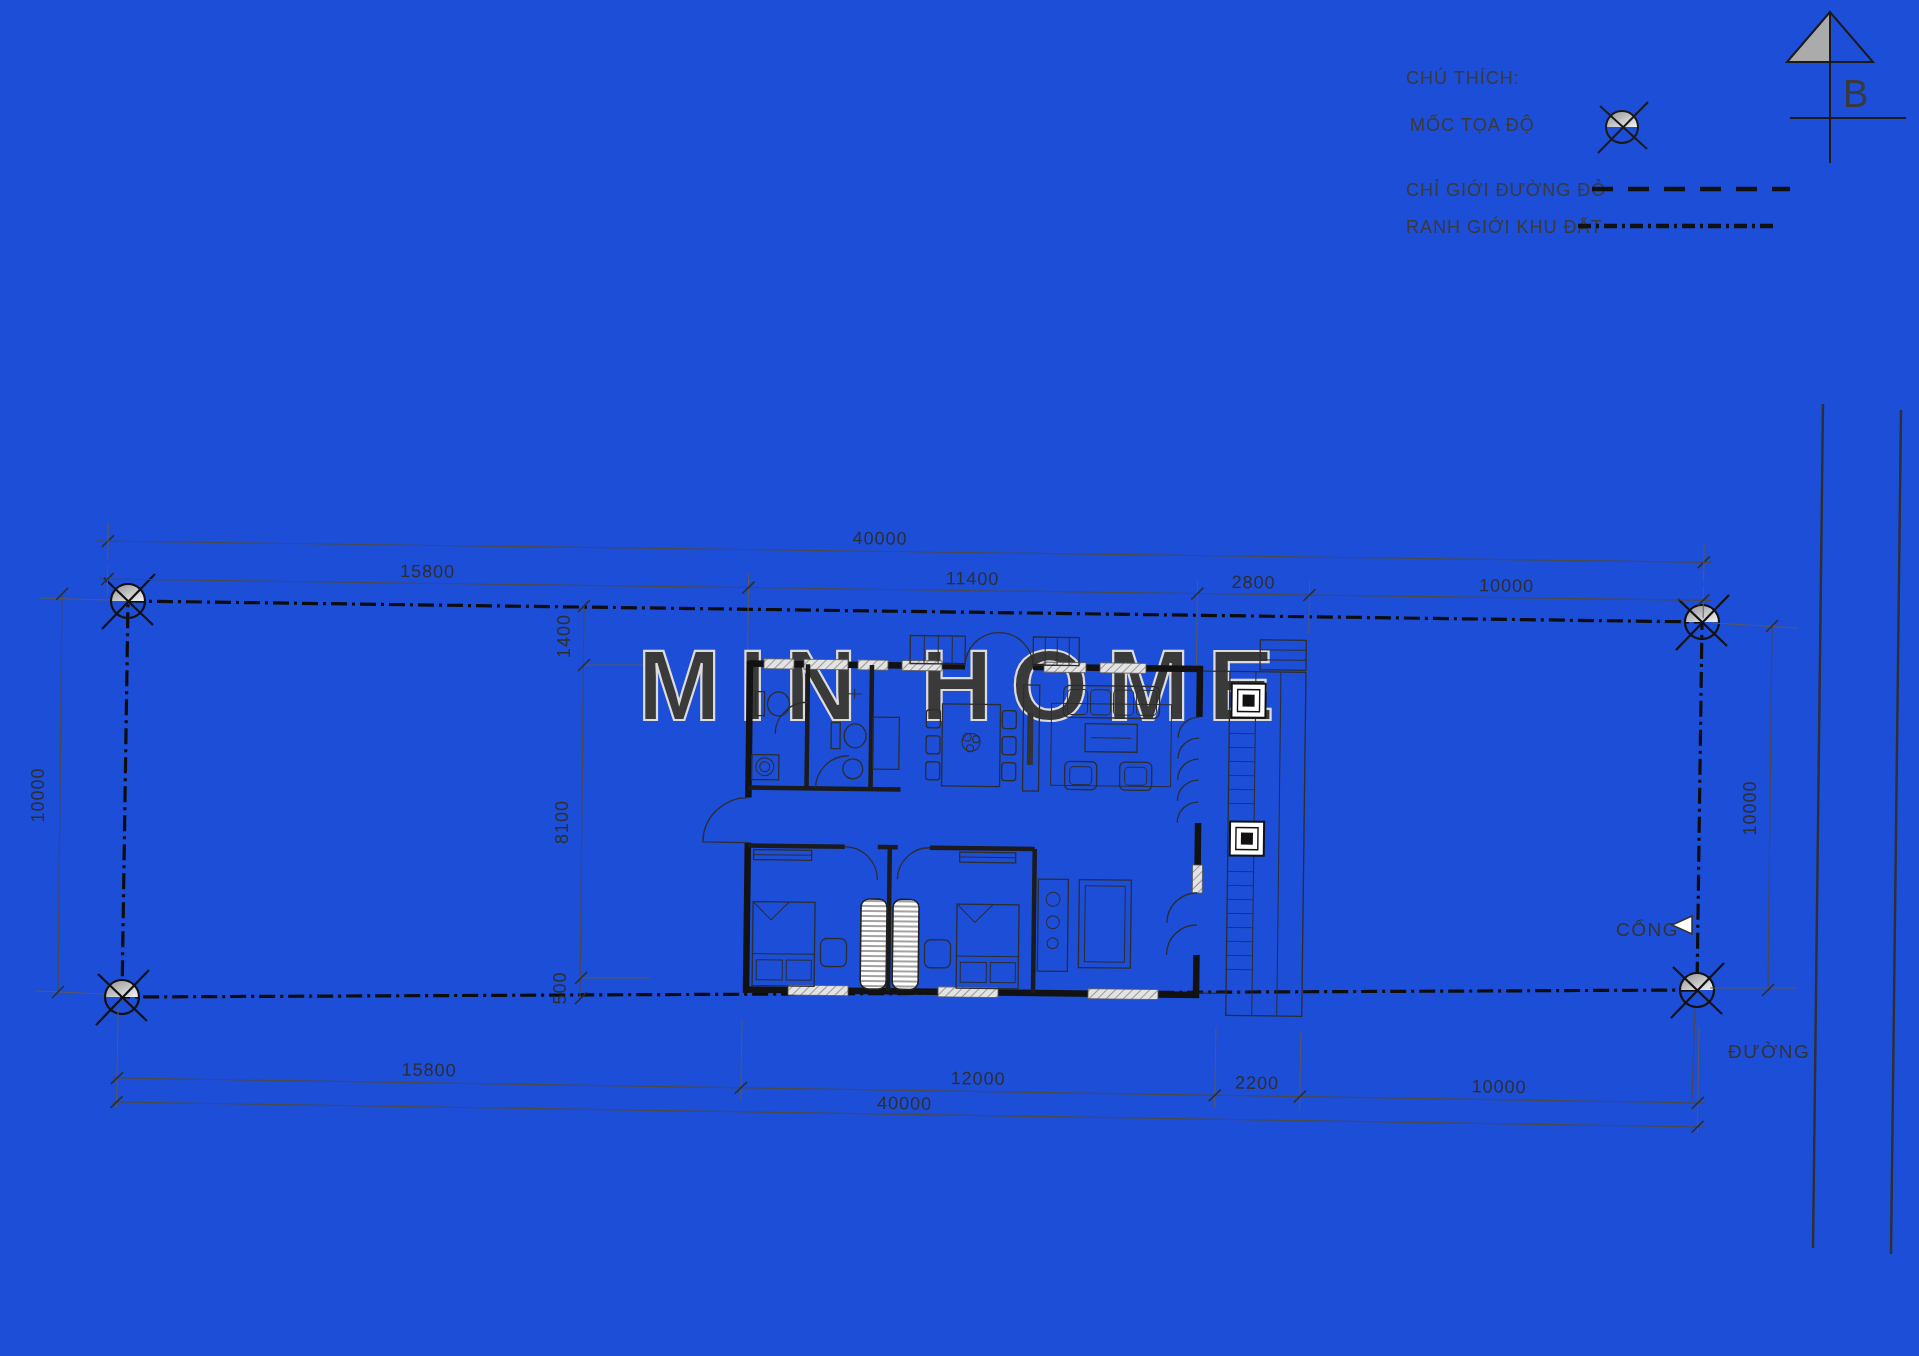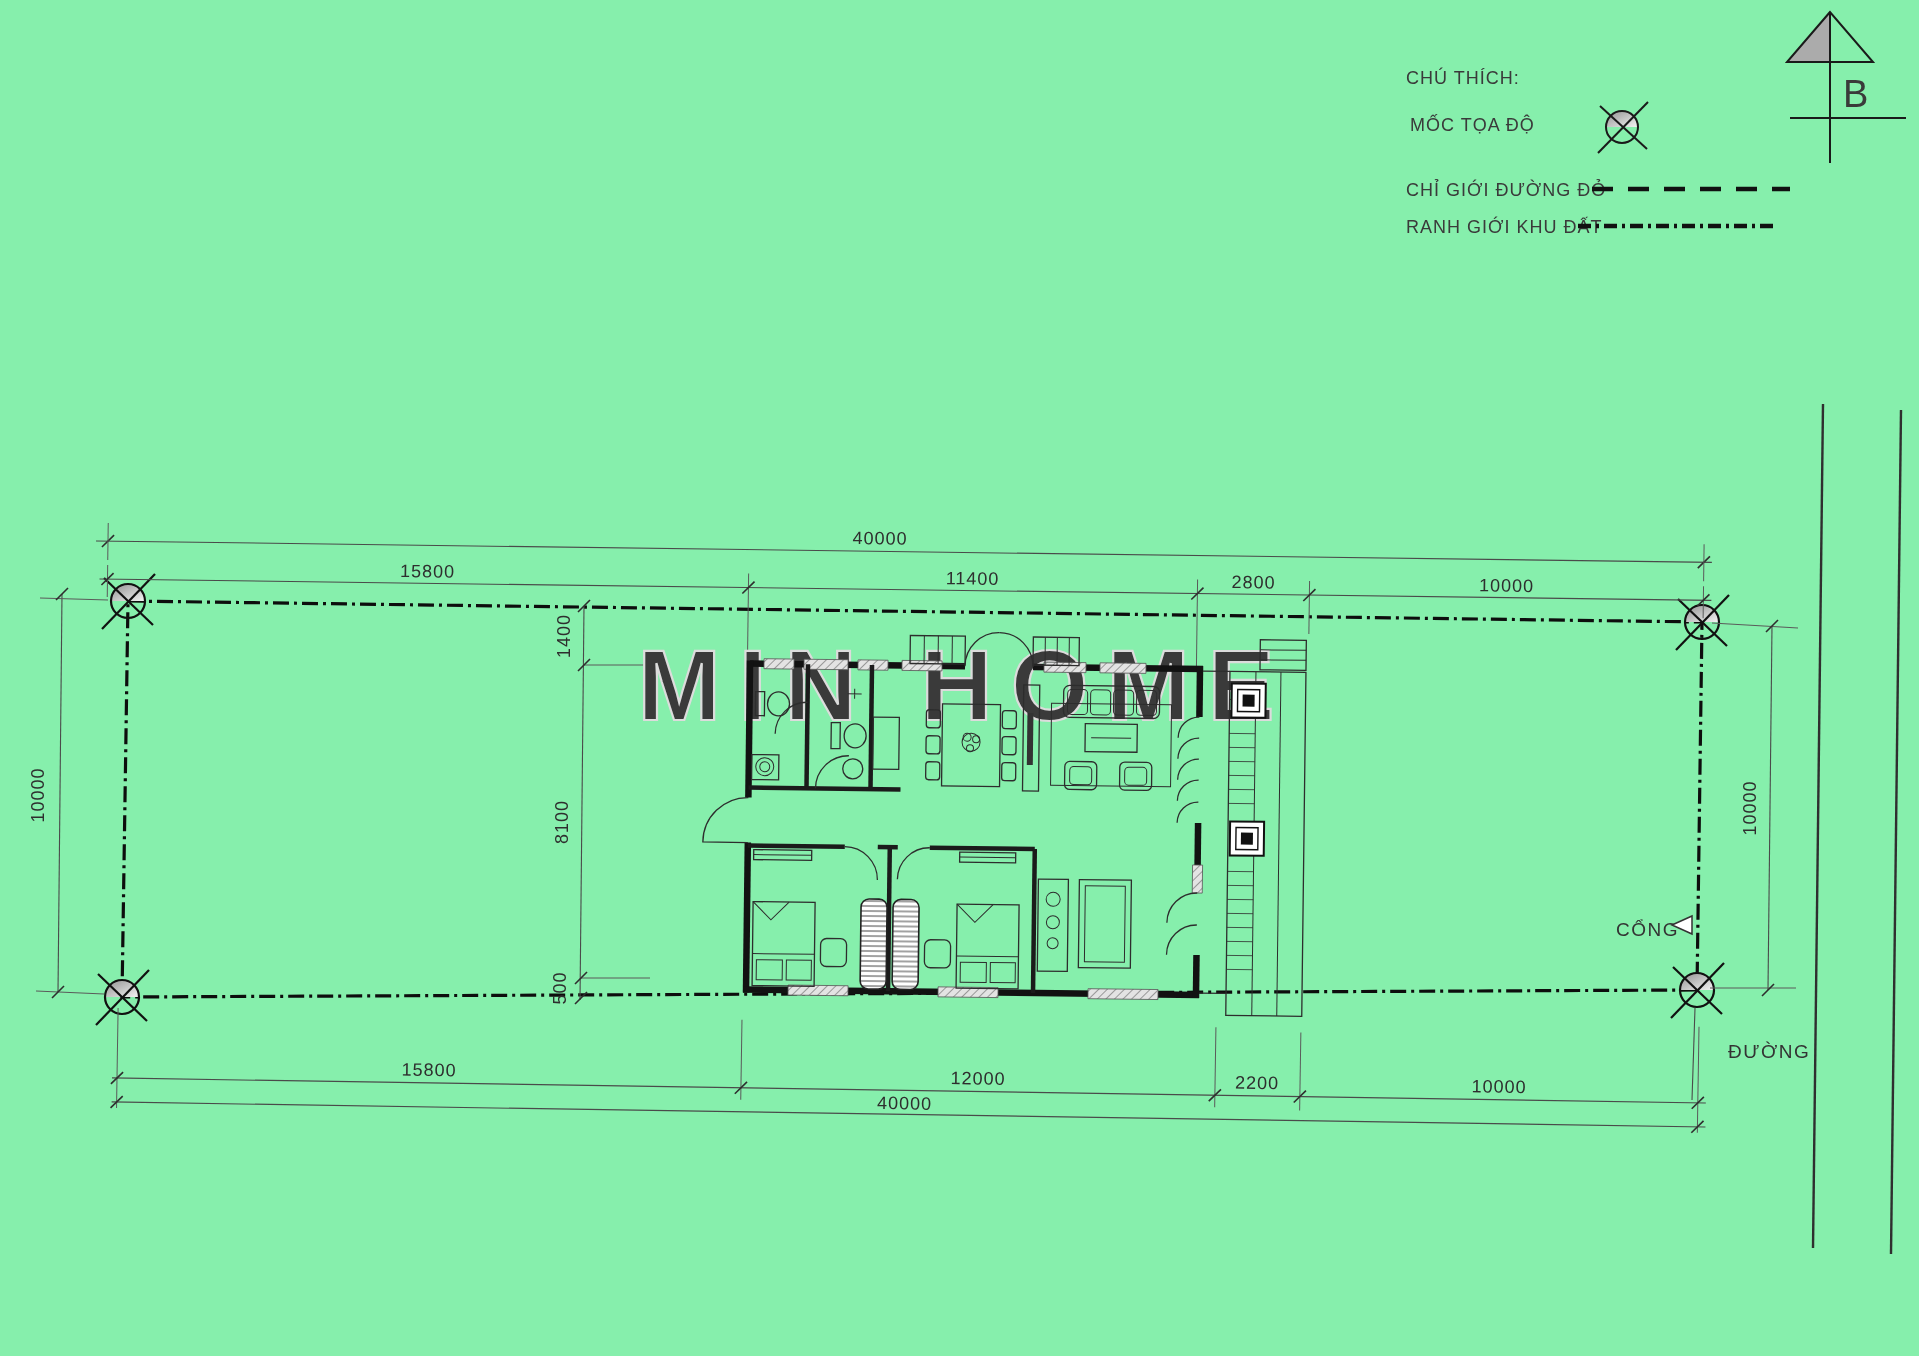--- a/index.html
+++ b/index.html
@@ -1,16 +1,16 @@
 <!DOCTYPE html>
 <html><head>
 <meta charset="utf-8">
 <style>
   html,body{margin:0;padding:0;background:#ffffff;}
-  .canvas{position:relative;width:1919px;height:1356px;background:#86efac;overflow:hidden;
+  .canvas{position:relative;width:1919px;height:1356px;background:#1d4ed8;overflow:hidden;
           font-family:"Liberation Sans",sans-serif;text-align:center;}
   svg{display:block;}
   text{font-family:"Liberation Sans",sans-serif;fill:#3a3a3a;}
   .dimtxt{font-size:18px;letter-spacing:1px;fill:#2e2e2e;}
   .legtxt{font-size:18px;letter-spacing:1px;fill:#3a3a3a;}
   .lbl{font-size:19px;letter-spacing:1.5px;fill:#333;}
   .dimline{stroke:#4a4a4a;stroke-width:1.1;fill:none;}
   .tick{stroke:#2e2e2e;stroke-width:1.6;}
   .wit{stroke:#5a5a5a;stroke-width:1;}
   .wallx{stroke:#121212;stroke-width:6.5;fill:none;}

